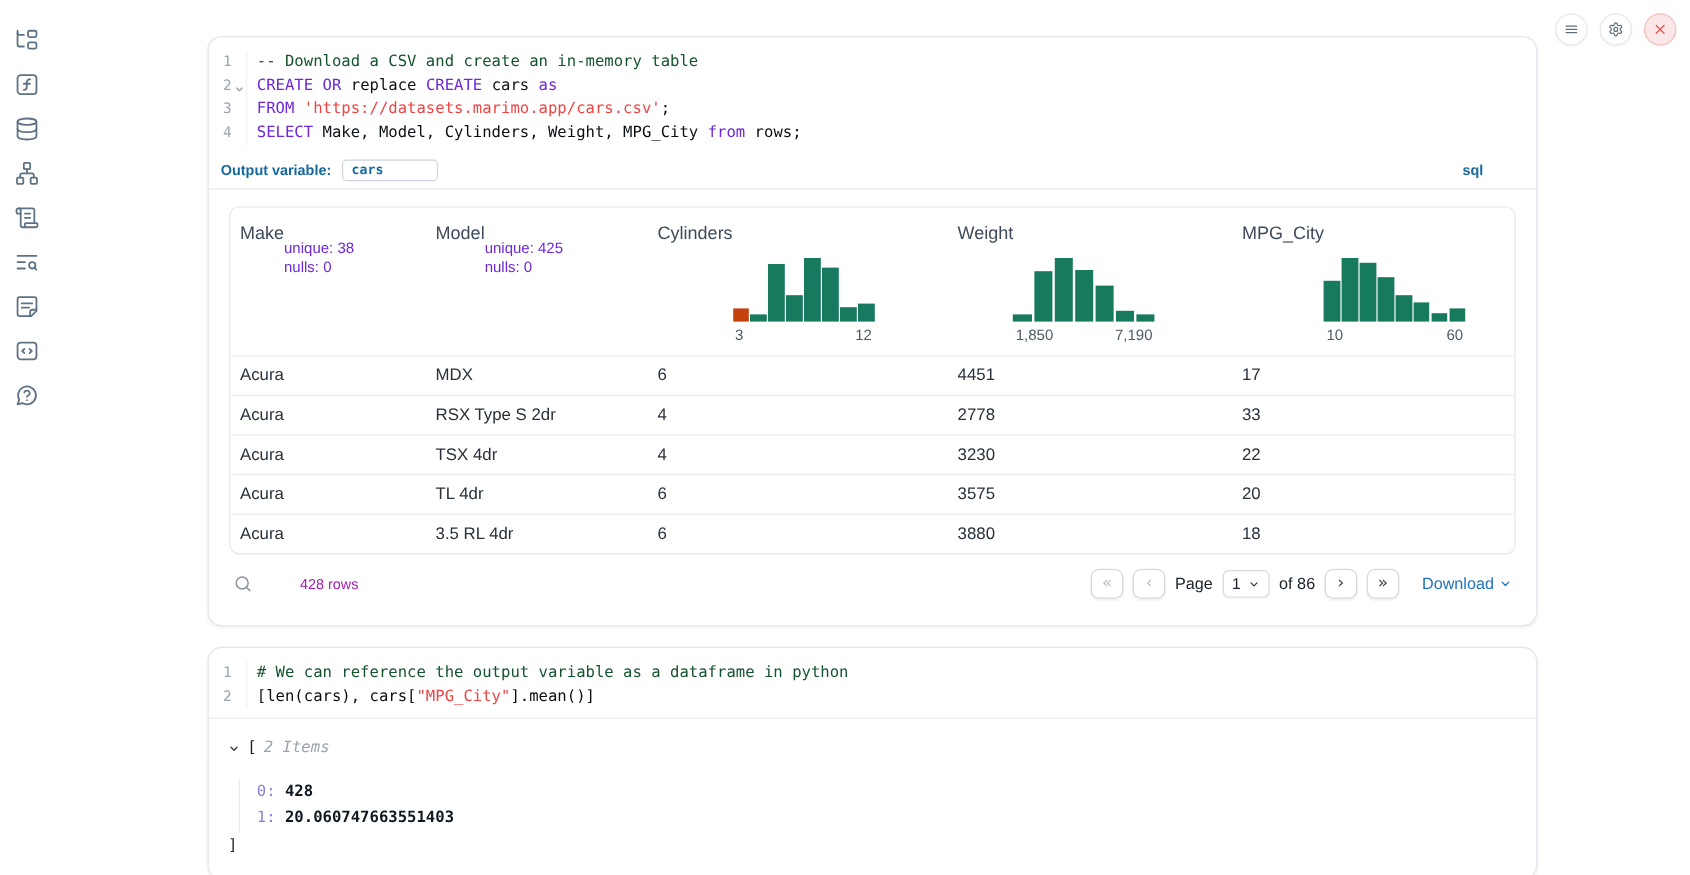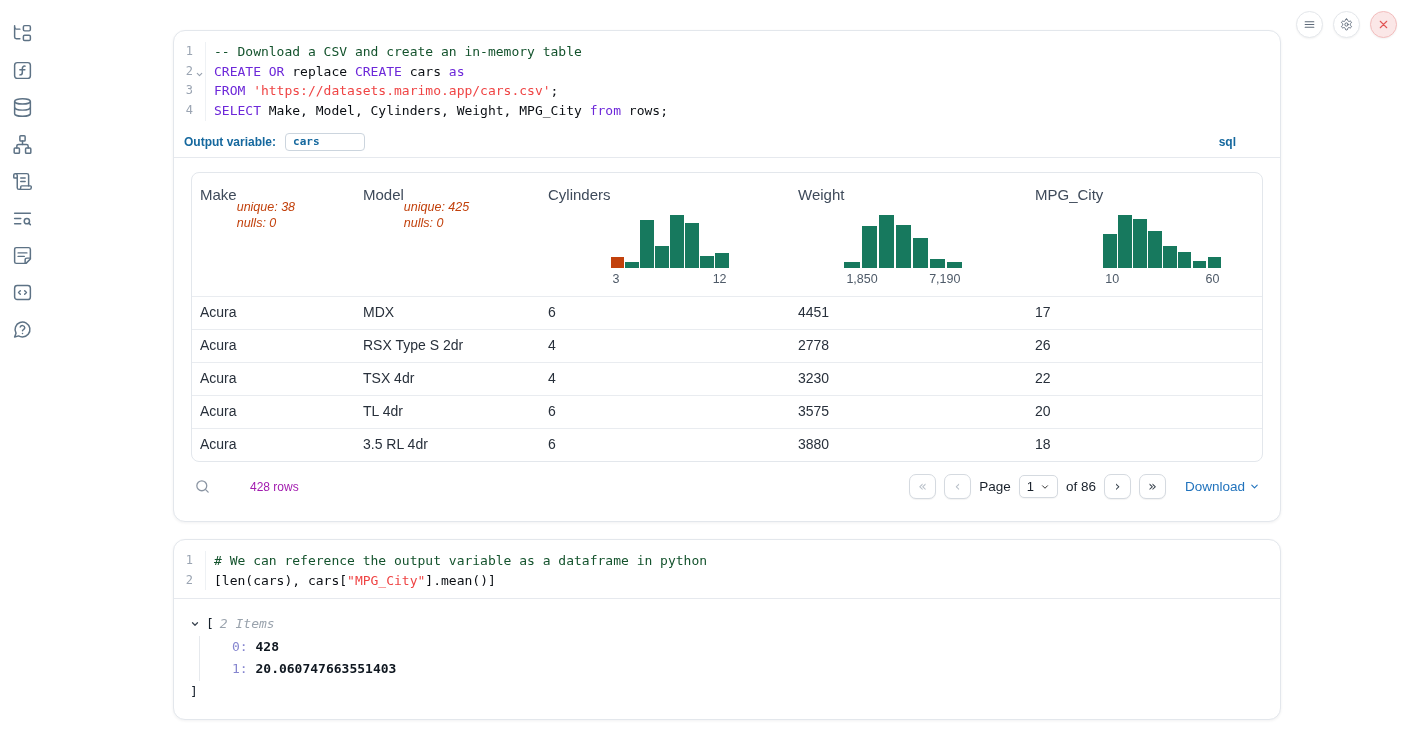--- a/index.html
+++ b/index.html
@@ -47,21 +47,21 @@
     font-family:"DejaVu Sans Mono", monospace; font-weight:bold; font-size:11px; color:#15689e; line-height:14px; }
   .lang-tag { margin-left:auto; margin-right:34px; color:#15689e; font-weight:bold; font-size:12px; }
 
   
   .output-area { padding:14px 17px 14px; }
   .data-table { border:1px solid #e3e7ec; border-radius:8px; overflow:hidden; }
   .t-grid { display:grid; grid-template-columns:163px 185px 250px 237px 1fr; }
   .th { padding:13px 8px 10px; height:123px; display:flex; flex-direction:row; cursor:pointer; }
   .th-title { font-size:15px; color:#3e4a5a; }
   .th-stats { margin-top:13px; }
-  .th-stats div { font-size:12.5px; color:#c2410c; line-height:16.5px;font-style:italic; }
+  .th-stats div { font-size:12.5px; color:#6d28d9; line-height:16.5px; }
   .hist { margin-top:auto; }
   .hist-bars { display:flex; align-items:flex-end; gap:1.5px; height:53px; width:118px; }
   .hist-bar { flex:1; }
   .hist-labels { display:flex; justify-content:space-between; width:118px; padding:0 2px;
     font-size:12.5px; color:#4e5a68; margin-top:4px; }
   .tr { border-top:1px solid #e9ecf0; }
   .td { padding:7.5px 8px; font-size:14px; color:#28303b; line-height:17px; }
 
   
   .tfoot { display:flex; align-items:center; margin-top:5px; height:40px; padding:0 3px; }
@@ -81,21 +81,21 @@
   .download { display:flex; align-items:center; gap:4px; color:#2173bd; font-size:13.5px; cursor:pointer; margin-left:11px; }
   .download svg { width:11px; height:11px; }
 
   
   .py-output { padding:14px 16px 16px; font-family:"DejaVu Sans Mono", monospace; font-size:13px;
     line-height:22.5px; color:#16202b; }
   .tree-row1 { display:flex; align-items:center; gap:6px; }
   .tree-chevron { display:flex; color:#3c4652; cursor:pointer; }
   .tree-chevron svg { width:10px; height:10px; }
   .items-label { color:#9aa3ad; font-style:italic; }
-  .tree-entries { margin-left:9px; border-left:1px solid #e6e9ed; padding-left:32px; }
+  .tree-entries { margin-left:9px; border-left:1px solid #e6e9ed; padding-left:14px;margin-top:13px; }
   .tree-key { color:#8585cf; }
   .tree-val { color:#0f1720; font-weight:bold; }
 </style>
 </head>
 <body>
 
 <nav class="sidebar">
   <span class="side-item">
       <svg viewBox="0 0 24 24" fill="none" stroke="currentColor" stroke-width="1.7" stroke-linecap="round" stroke-linejoin="round">
         <path d="M3 3v13a2 2 0 0 0 2 2h4"></path>
@@ -295,21 +295,21 @@
               <div class="td">MDX</div>
               <div class="td">6</div>
               <div class="td">4451</div>
               <div class="td">17</div>
             </div>
             <div class="tr t-grid">
               <div class="td">Acura</div>
               <div class="td">RSX Type S 2dr</div>
               <div class="td">4</div>
               <div class="td">2778</div>
-              <div class="td">26</div>
+              <div class="td">33</div>
             </div>
             <div class="tr t-grid">
               <div class="td">Acura</div>
               <div class="td">TSX 4dr</div>
               <div class="td">4</div>
               <div class="td">3230</div>
               <div class="td">22</div>
             </div>
             <div class="tr t-grid">
               <div class="td">Acura</div>

